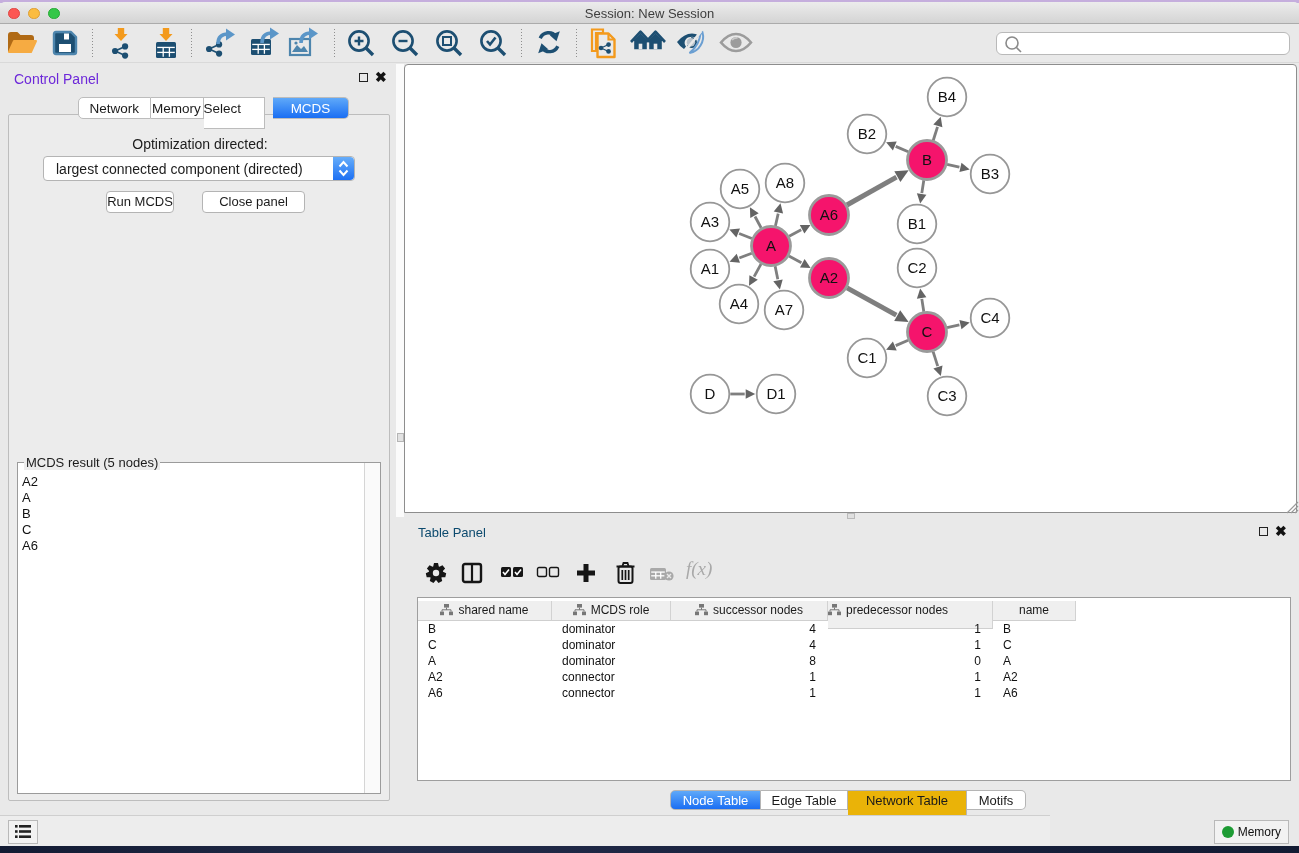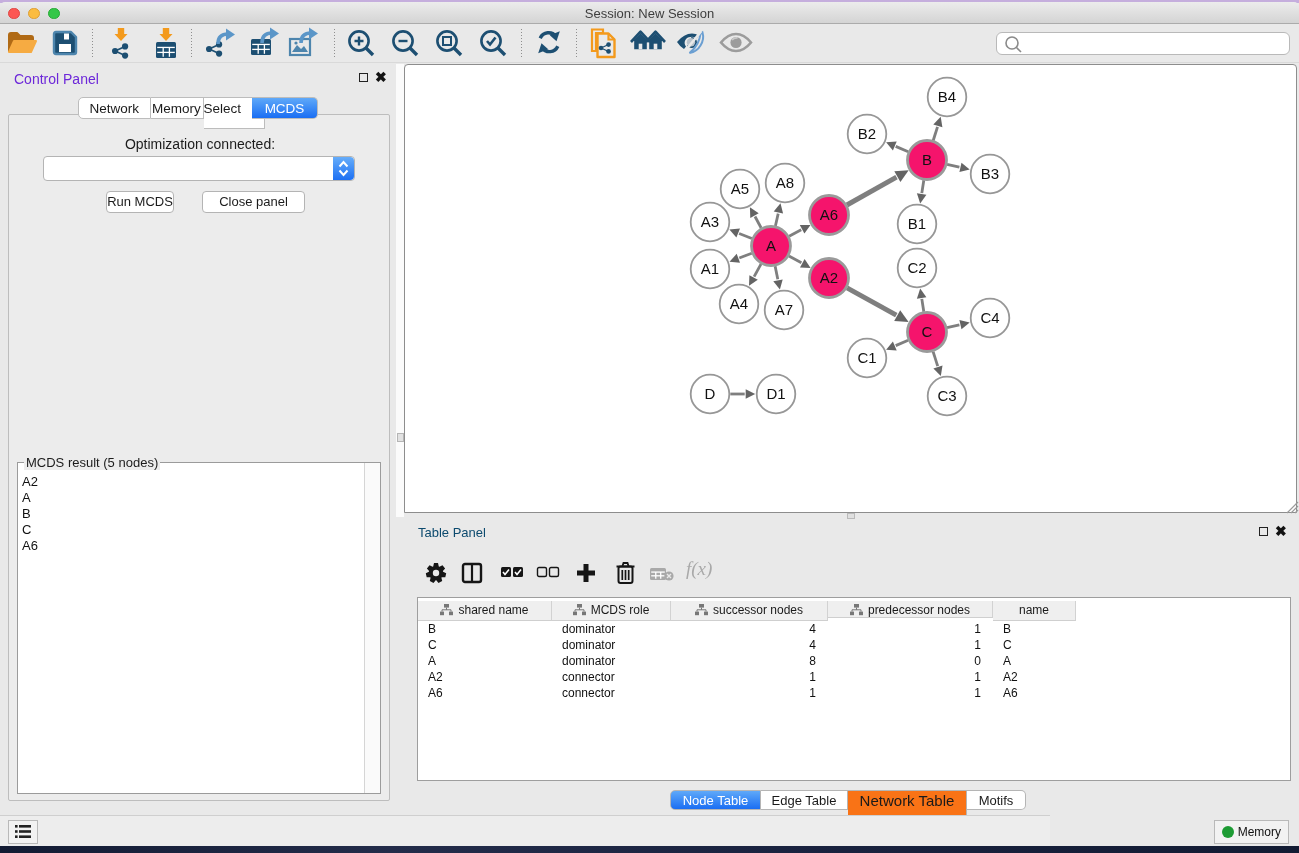--- a/index.html
+++ b/index.html
@@ -139,25 +139,26 @@
   <div class="abs" style="left:14px;top:9px;font-size:14px;color:#6d28d9">Control Panel</div>
   <div class="abs" style="left:359px;top:11px;width:9px;height:9px;border:1.5px solid #222"></div>
   <div class="abs" style="left:375px;top:7px;font-size:14px;font-weight:bold;color:#111">✖</div>
 
   <div class="abs" style="left:8px;top:52px;width:382px;height:687px;border:1px solid #bdbdbd;border-radius:2px;background:#ececec"></div>
 
   <div class="abs" id="cptabs" style="left:78px;top:35px;height:20px">
       <div class="abs" style="left:0px;top:0;width:72.5px;height:22px;background:#fff;border:1px solid #bcbcbc;border-radius:5px 0 0 5px;color:#1c1c1c;font-size:13.5px;text-align:center;line-height:21px">Network</div>
       <div class="abs" style="left:72.5px;top:0;width:53px;height:22px;background:#fff;border:1px solid #bcbcbc;border-left:none;border-radius:0 0 0 0;color:#1c1c1c;font-size:13.5px;text-align:center;line-height:21px">Memory</div>
       <div class="abs" style="left:125.5px;top:0;width:61px;height:32px;background:#fff;border:1px solid #bcbcbc;border-left:none;border-radius:0 0 0 0;color:#1c1c1c;font-size:13.5px;text-align:left;line-height:21px">Select</div>
-      <div class="abs" style="left:174px;top:0;width:66px;height:22px;background:linear-gradient(#5fa9f9,#1a6ef3);border:1px solid #bcbcbc;border-left:none;border-radius:0 5px 5px 0;color:#fff;font-size:13.5px;text-align:center;line-height:21px">MCDS</div>
-    </div>
-  <div class="abs" style="left:0;top:74px;width:392px;font-size:14px;color:#1c1c1c;text-align:center"><span style="margin-left:8px">Optimization connected:</span></div>
+      <div class="abs" style="left:195px;top:0;width:76px;height:22px;background:linear-gradient(#5fa9f9,#1a6ef3);border:1px solid #bcbcbc;border-left:none;border-radius:0 5px 5px 0;color:#fff;font-size:13.5px;text-align:center;line-height:21px">MCDS</div>
+    </div>
+  <div class="abs" style="left:0;top:74px;width:392px;font-size:14px;color:#1c1c1c;text-align:center"><span style="margin-left:8px">Optimization directed:</span></div>
 
   <div class="abs" id="dropdown" style="left:43px;top:94px;width:312px;height:25px;background:#fff;border:1px solid #b4b4b4;border-radius:4px">
+    <div style="font-size:14px;color:#1c1c1c;padding:4px 0 0 12px">largest connected component (directed)</div>
     <div class="abs" style="right:0;top:0;width:21px;height:23px;border-radius:0 4px 4px 0;background:linear-gradient(#66adfa,#1d70f3)">
       <svg width="21" height="23">
           <path d="M6.5 9.5 L10.5 5 L14.5 9.5" fill="none" stroke="#fff" stroke-width="2"></path>
           <path d="M6.5 13.5 L10.5 18 L14.5 13.5" fill="none" stroke="#fff" stroke-width="2"></path>
         </svg>
     </div>
   </div>
 
   <div class="abs" style="left:106px;top:129px;width:68px;height:22px;background:#fff;border:1px solid #b4b4b4;border-radius:4px;font-size:13px;color:#1c1c1c;text-align:center;line-height:20px">Run MCDS</div>
   <div class="abs" style="left:202px;top:129px;width:103px;height:22px;background:#fff;border:1px solid #b4b4b4;border-radius:4px;font-size:13px;color:#1c1c1c;text-align:center;line-height:20px">Close panel</div>
@@ -311,21 +312,21 @@
           <rect x="0" y="7.6" width="4" height="3.6" fill="#777"></rect>
           <rect x="9" y="7.6" width="4" height="3.6" fill="#777"></rect>
           <path d="M6.5 3.6 L6.5 5.8 M2 7.6 L2 5.8 L11 5.8 L11 7.6" stroke="#777" stroke-width="1" fill="none"></path>
         </svg>MCDS role</div>
       <div style="float:left;width:157px;height:20px;background:#efefef;border-right:1px solid #d2d2d2;border-bottom:1px solid #cfcfcf;font-size:12px;color:#1a1a1a;text-align:center;line-height:19px;white-space:nowrap;overflow:hidden"><svg width="13" height="12" viewBox="0 0 13 12" style="vertical-align:-2px;margin-right:5px">
           <rect x="4" y="0" width="5" height="3.6" fill="#777"></rect>
           <rect x="0" y="7.6" width="4" height="3.6" fill="#777"></rect>
           <rect x="9" y="7.6" width="4" height="3.6" fill="#777"></rect>
           <path d="M6.5 3.6 L6.5 5.8 M2 7.6 L2 5.8 L11 5.8 L11 7.6" stroke="#777" stroke-width="1" fill="none"></path>
         </svg>successor nodes</div>
-      <div style="float:left;width:165px;height:17px;background:#efefef;border-right:1px solid #d2d2d2;border-bottom:1px solid #cfcfcf;font-size:12px;color:#1a1a1a;text-align:center;line-height:19px;white-space:nowrap;overflow:hidden"><svg width="13" height="12" viewBox="0 0 13 12" style="vertical-align:-2px;margin-right:5px">
+      <div style="float:left;width:165px;height:28px;background:#efefef;border-right:1px solid #d2d2d2;border-bottom:1px solid #cfcfcf;font-size:12px;color:#1a1a1a;line-height:19px;white-space:nowrap;overflow:hidden"><svg width="13" height="12" viewBox="0 0 13 12" style="vertical-align:-2px;margin-right:5px">
           <rect x="4" y="0" width="5" height="3.6" fill="#777"></rect>
           <rect x="0" y="7.6" width="4" height="3.6" fill="#777"></rect>
           <rect x="9" y="7.6" width="4" height="3.6" fill="#777"></rect>
           <path d="M6.5 3.6 L6.5 5.8 M2 7.6 L2 5.8 L11 5.8 L11 7.6" stroke="#777" stroke-width="1" fill="none"></path>
         </svg>predecessor nodes</div>
       <div style="float:left;width:83px;height:20px;background:#efefef;border-right:1px solid #d2d2d2;border-bottom:1px solid #cfcfcf;font-size:12px;color:#1a1a1a;text-align:center;line-height:19px;white-space:nowrap;overflow:hidden">name</div>
       <div style="clear:both"></div>
     </div>
   <div class="abs" id="trows" style="left:20px;top:106px;width:872px">
       <div style="height:16px;font-size:12px;color:#111;white-space:nowrap">
@@ -366,21 +367,21 @@
         <span style="float:left;width:157px;padding-right:12px;box-sizing:border-box;text-align:right">1</span>
         <span style="float:left;width:165px;padding-right:12px;box-sizing:border-box;text-align:right">1</span>
         <span style="float:left;width:83px;padding-left:10px;box-sizing:border-box">A6</span>
         <div style="clear:both"></div>
       </div>
     </div>
 
   <div class="abs" id="ttabs" style="left:272px;top:274px;height:21px">
       <div class="abs" style="left:0px;top:0;width:91px;height:20px;background:linear-gradient(#5fa9f9,#1a6ef3);border:1px solid #b5b5b5;border-radius:5px 0 0 5px;color:#fff;font-size:13px;text-align:center;line-height:19px">Node Table</div>
       <div class="abs" style="left:91px;top:0;width:87px;height:20px;background:#fff;border:1px solid #b5b5b5;border-left:none;border-radius:0 0 0 0;color:#1a1a1a;font-size:13px;text-align:center;line-height:19px">Edge Table</div>
-      <div class="abs" style="left:178px;top:0;width:119px;height:31px;background:#f97316;border:1px solid #b5b5b5;border-left:none;border-radius:0 0 0 0;color:#1a1a1a;font-size:15px;text-align:center;line-height:19px">Network Table</div>
+      <div class="abs" style="left:178px;top:0;width:119px;height:31px;background:#eab308;border:1px solid #b5b5b5;border-left:none;border-radius:0 0 0 0;color:#1a1a1a;font-size:13px;text-align:center;line-height:19px">Network Table</div>
       <div class="abs" style="left:297px;top:0;width:59px;height:20px;background:#fff;border:1px solid #b5b5b5;border-left:none;border-radius:0 5px 5px 0;color:#1a1a1a;font-size:13px;text-align:center;line-height:19px">Motifs</div>
     </div>
 </div>
 <svg class="abs" style="left:1284px;top:499px" width="15" height="15" viewBox="0 0 15 15">
     <g stroke="#9a9a9a" stroke-width="1.2">
       <line x1="14" y1="3" x2="3" y2="14"></line>
       <line x1="14" y1="7" x2="7" y2="14"></line>
       <line x1="14" y1="11" x2="11" y2="14"></line>
     </g>
   </svg>

